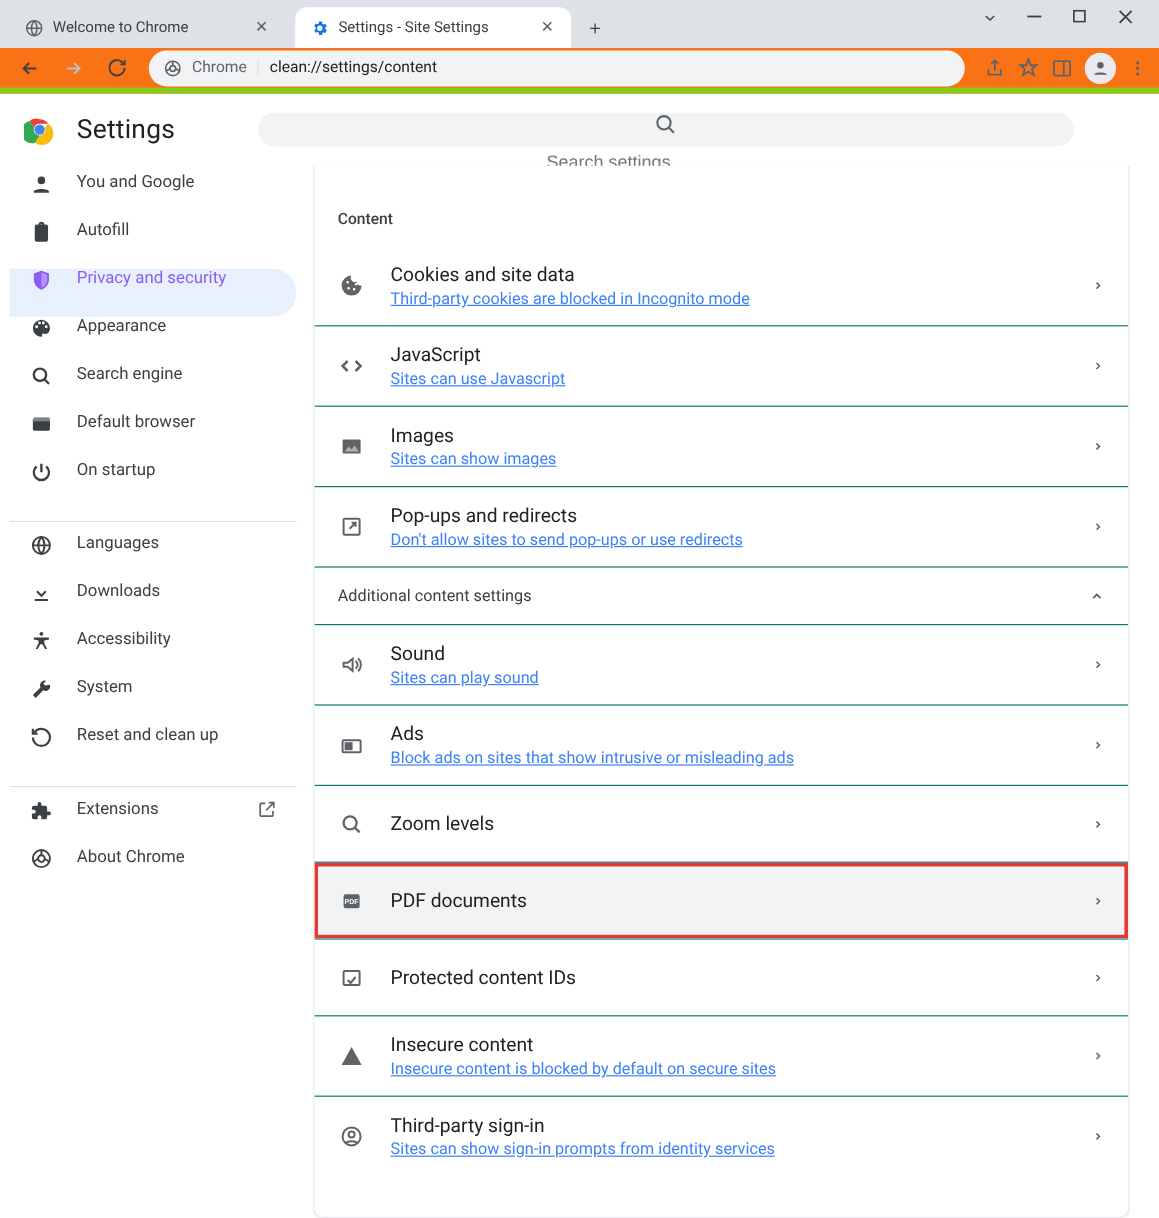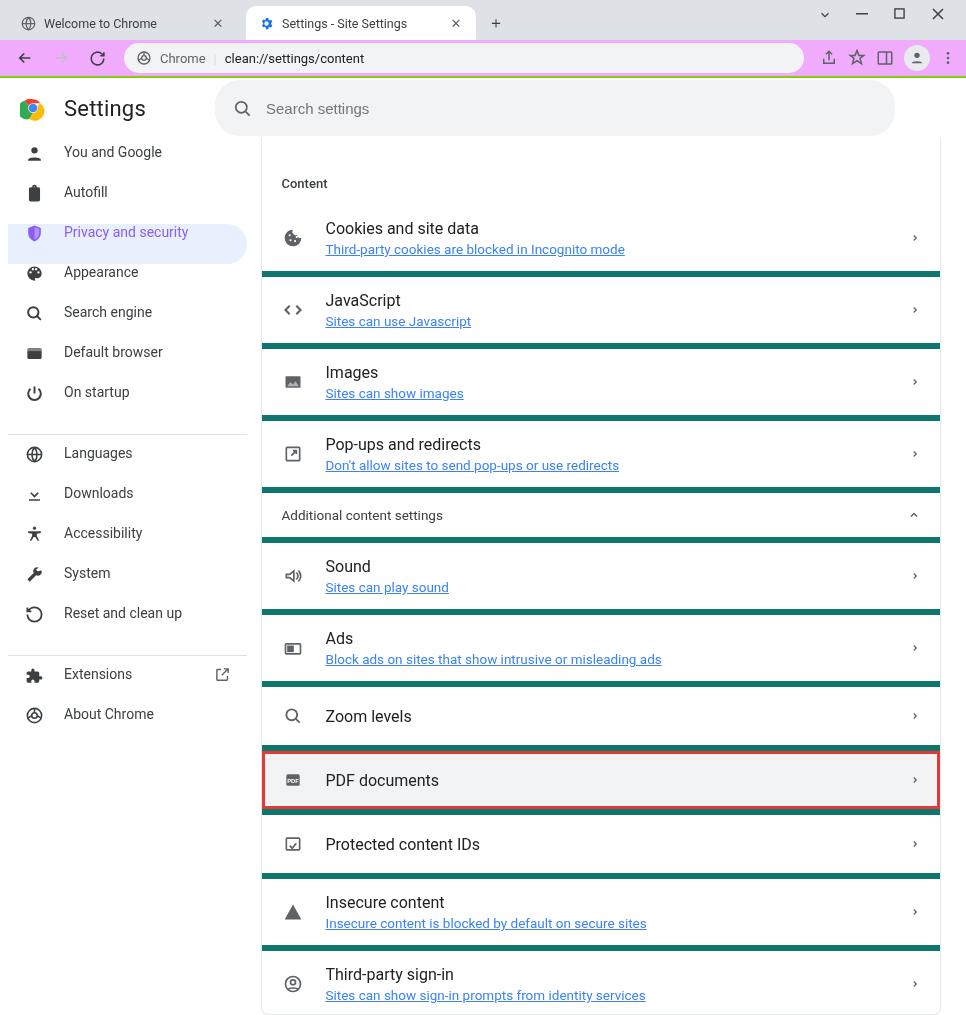--- a/index.html
+++ b/index.html
@@ -11,49 +11,49 @@
   .window-controls span { width: 20px; text-align: center; cursor: default; }
   .tab { height: 34px; display: flex; align-items: center; gap: 8px; padding: 0 12px; font-size: 12.5px; color: #3c4043; border-radius: 10px 10px 0 0; position: relative; width: 230px; margin-left: 8px; }
   .tab.inactive { background: transparent; }
   .tab.active { background: #fff; }
   .tab .favicon { width: 16px; height: 16px; display: inline-flex; align-items: center; justify-content: center; }
   .tab .title { flex: 1; white-space: nowrap; overflow: hidden; text-overflow: ellipsis; }
   .tab .close { width: 16px; height: 16px; display: flex; align-items: center; justify-content: center; font-size: 13px; color: #5f6368; }
   .newtab { width: 28px; height: 28px; display: flex; align-items: center; justify-content: center; margin: 0 0 3px 6px; color: #3c4043; font-size: 16px; }
 
   
-  .toolbar { height: 38px; background: #f0abfc; border-bottom: 2px solid #84cc16; display: flex; align-items: center; padding: 0 10px; gap: 6px; }
+  .toolbar { height: 38px; background: #f97316; border-bottom: 5px solid #84cc16; display: flex; align-items: center; padding: 0 10px; gap: 6px; }
   .toolbar .nav-btn { width: 30px; height: 30px; display:flex; align-items:center; justify-content:center; color:#5f6368; border-radius:50%; }
   .toolbar .nav-btn.disabled { color: #bdc1c6; }
   .omnibox { flex: 1; height: 30px; background: #f1f3f4; border-radius: 15px; display:flex; align-items:center; padding:0 12px; gap:8px; color:#202124; margin: 0 6px; }
   .omnibox .scheme { color:#5f6368; }
   .omnibox .divider { color:#dadce0; }
   .toolbar-right { display:flex; align-items:center; gap:10px; color:#5f6368; padding-left:4px; }
   .avatar-circle { width:26px; height:26px; border-radius:50%; background:#e8eaed; display:flex; align-items:center; justify-content:center; }
 
   
   .settings-header { height: 60px; display:flex; align-items:center; gap:18px; padding:0 20px; }
   .settings-title { font-size: 22px; letter-spacing: .2px; color:#202124; font-weight: 450; }
   .search-wrap { flex:1; display:flex; justify-content:center; }
-  .search-box { width: 680px; height: 56px; background:#f1f3f4; border-radius:25px; display:flex; align-items:center; padding:0 18px; gap:14px; color:#5f6368; }
+  .search-box { width: 680px; height: 28px; background:#f1f3f4; border-radius:25px; display:flex; align-items:center; padding:0 18px; gap:14px; color:#5f6368;flex-direction:column; }
   .search-box input { border:none; background:transparent; outline:none; font-size:15px; color:#202124; flex:1; }
 
   
   .body { display:flex; height: calc(1015px - 40px - 38px - 60px); }
   .sidebar { width: 255px; padding: 6px 8px 0 8px; }
   .side-item { height: 40px; display:flex; align-items:flex-start; gap:20px; padding:0 16px; border-radius:0 20px 20px 0; font-size:14px; color:#3c4043; margin-bottom:0; cursor:pointer; }
   .side-item.active { background:#e8f0fe; color:#8b5cf6; }
   .side-item .sicon { width:20px; display:flex; align-items:center; justify-content:center; color:inherit; }
   .side-sep { height:1px; background:#e0e0e0; margin:10px 0 10px 0; }
   .side-item .ext-arrow { margin-left:auto; color:#5f6368; }
 
   .main { flex:1; display:flex; justify-content:center; padding: 0 20px 0 0; overflow:hidden; }
   .card { width: 680px; background:#fff; border:1px solid #e8eaed; border-radius: 8px; margin-top: 0; box-shadow: 0 1px 2px rgba(0,0,0,0.05); overflow:hidden; border-top:none; border-top-left-radius:0; border-top-right-radius:0;}
   .section-label { font-size:13px; color:#3c4043; font-weight:500; padding: 38px 20px 14px 20px; }
-  .row { display:flex; align-items:center; padding: 14px 20px; border-top:6px solid #0f766e; gap:22px; cursor:pointer; min-height:64px; }
+  .row { display:flex; align-items:center; padding: 14px 20px; border-top:1px solid #0f766e; gap:22px; cursor:pointer; min-height:64px; }
   .row.first { border-top:none; }
   .row .ricon { width:22px; color:#5f6368; display:flex; align-items:center; justify-content:center; flex-shrink:0; }
   .row .rtext { flex:1; display:flex; flex-direction:column; gap:3px; }
   .row .rtitle { font-size:16px; color:#202124; }
   .row .rsub { font-size:13.5px; color:#3b82f6;text-decoration:underline; }
   .row .chev { color:#5f6368; font-size:12px; }
   .row.expander { min-height: 48px; }
   .row.highlight { background:#f1f3f4; box-shadow: inset 0 0 0 3px #e53935; }
 
   svg { display:block; }

